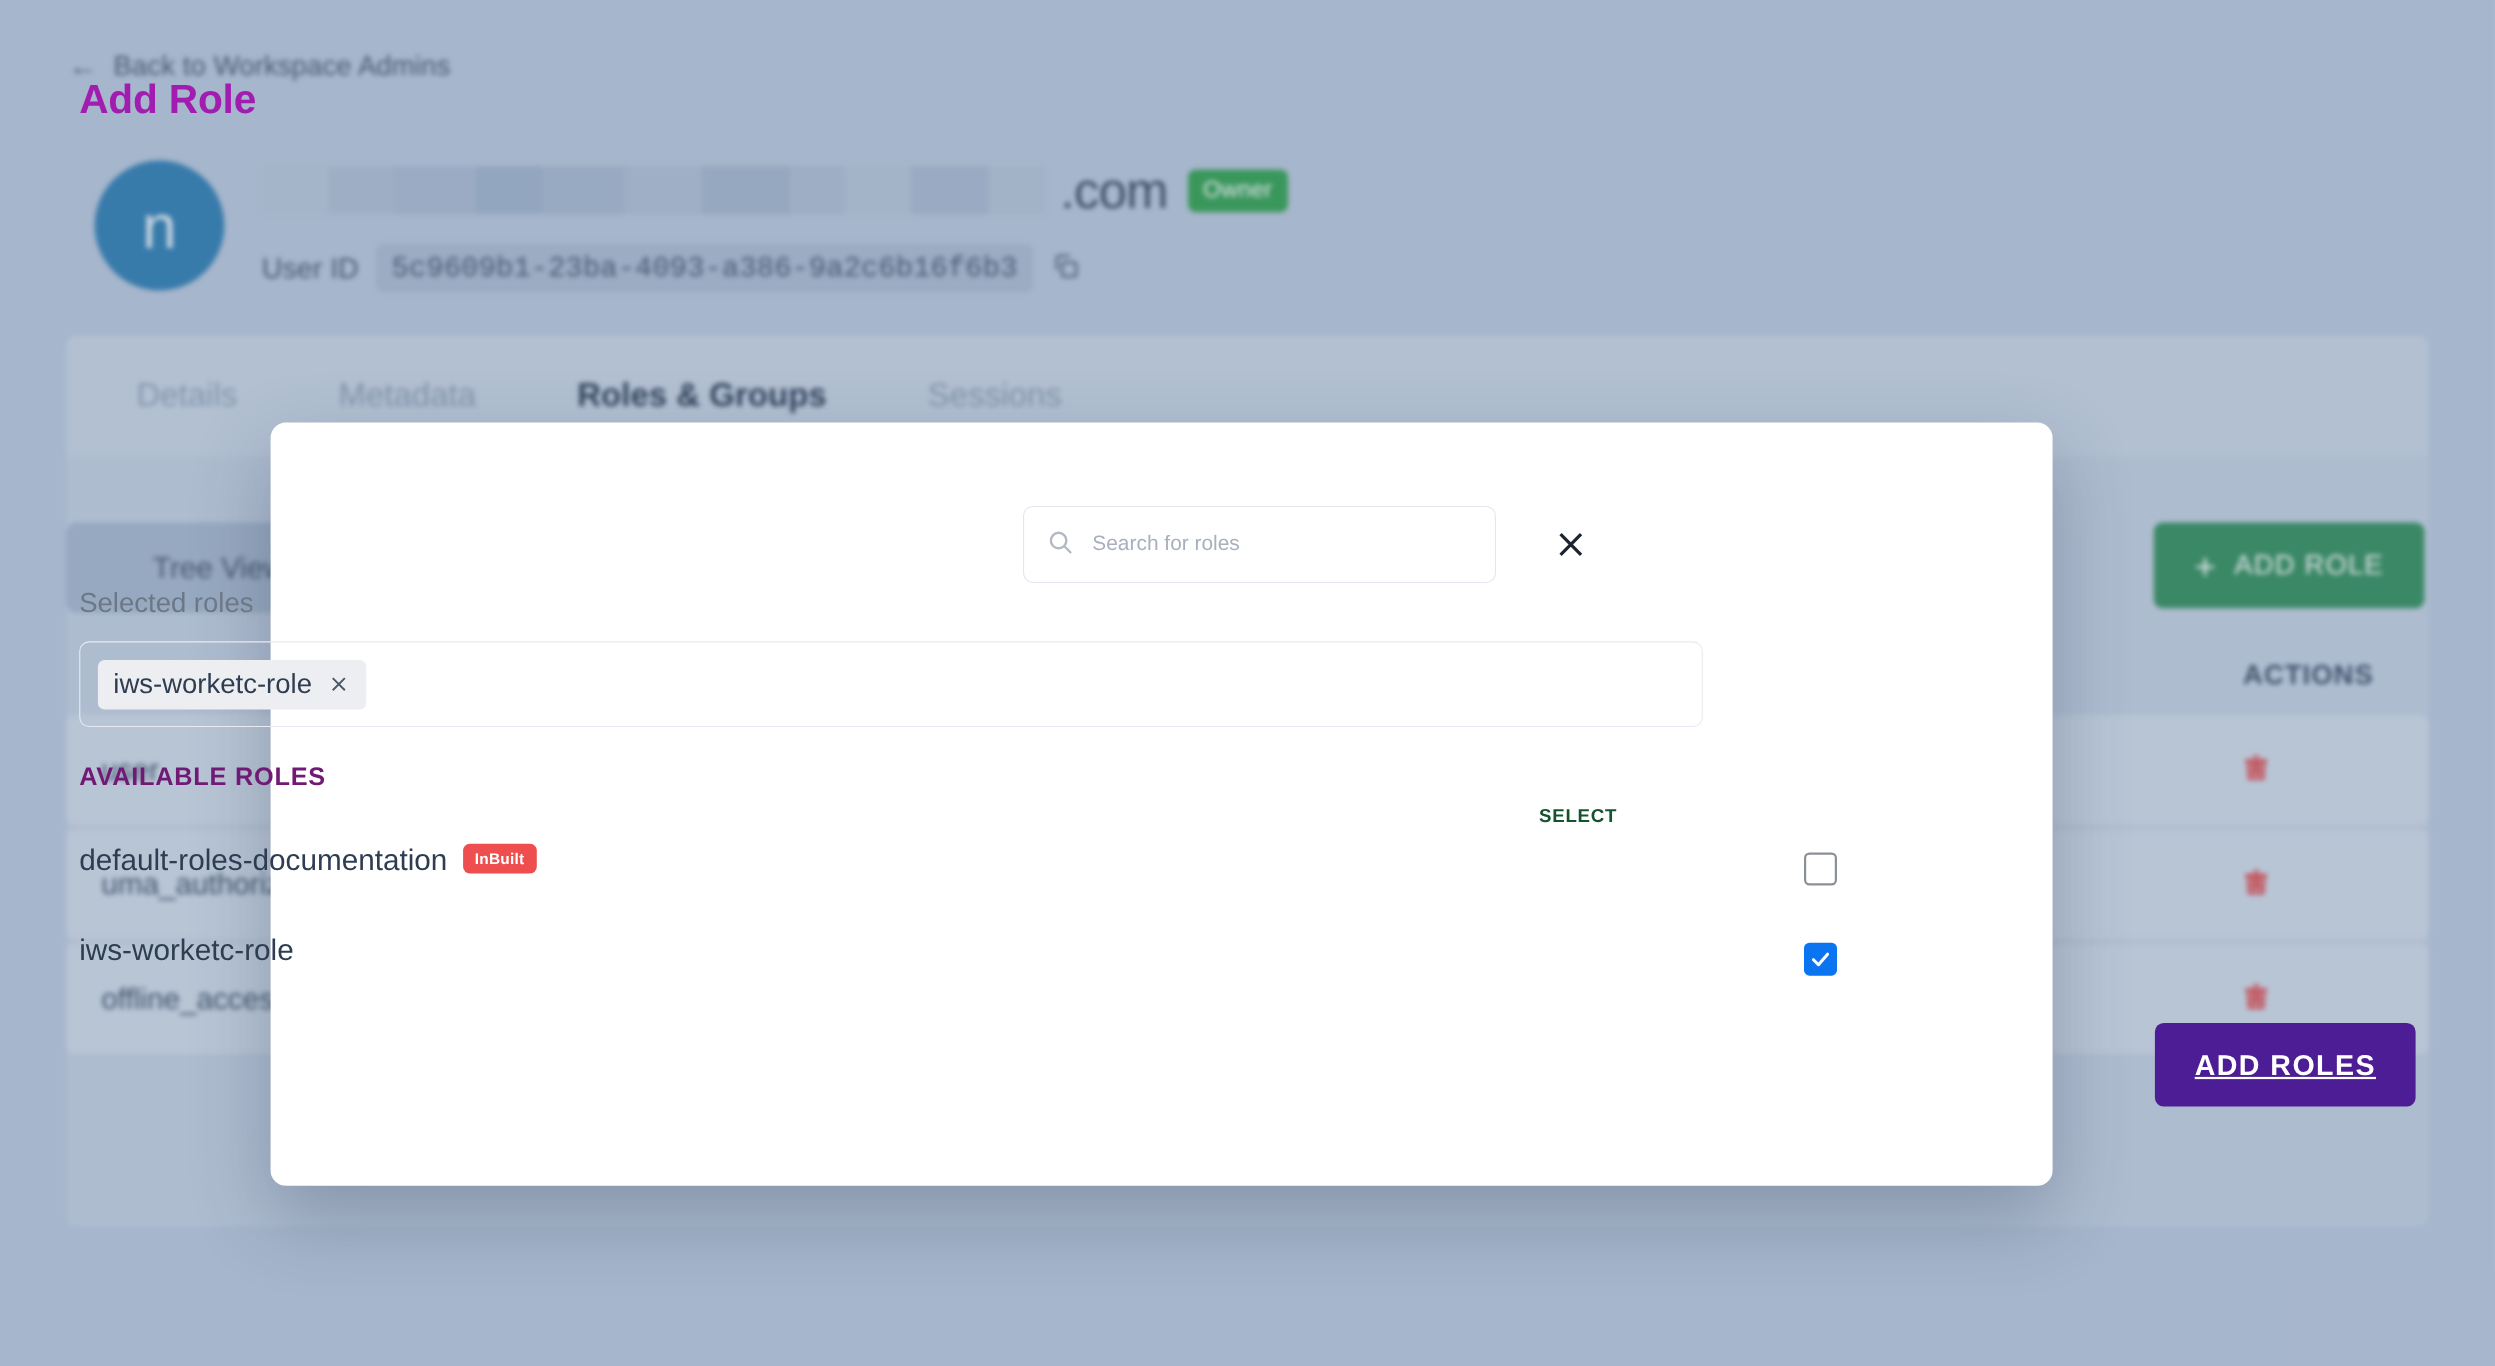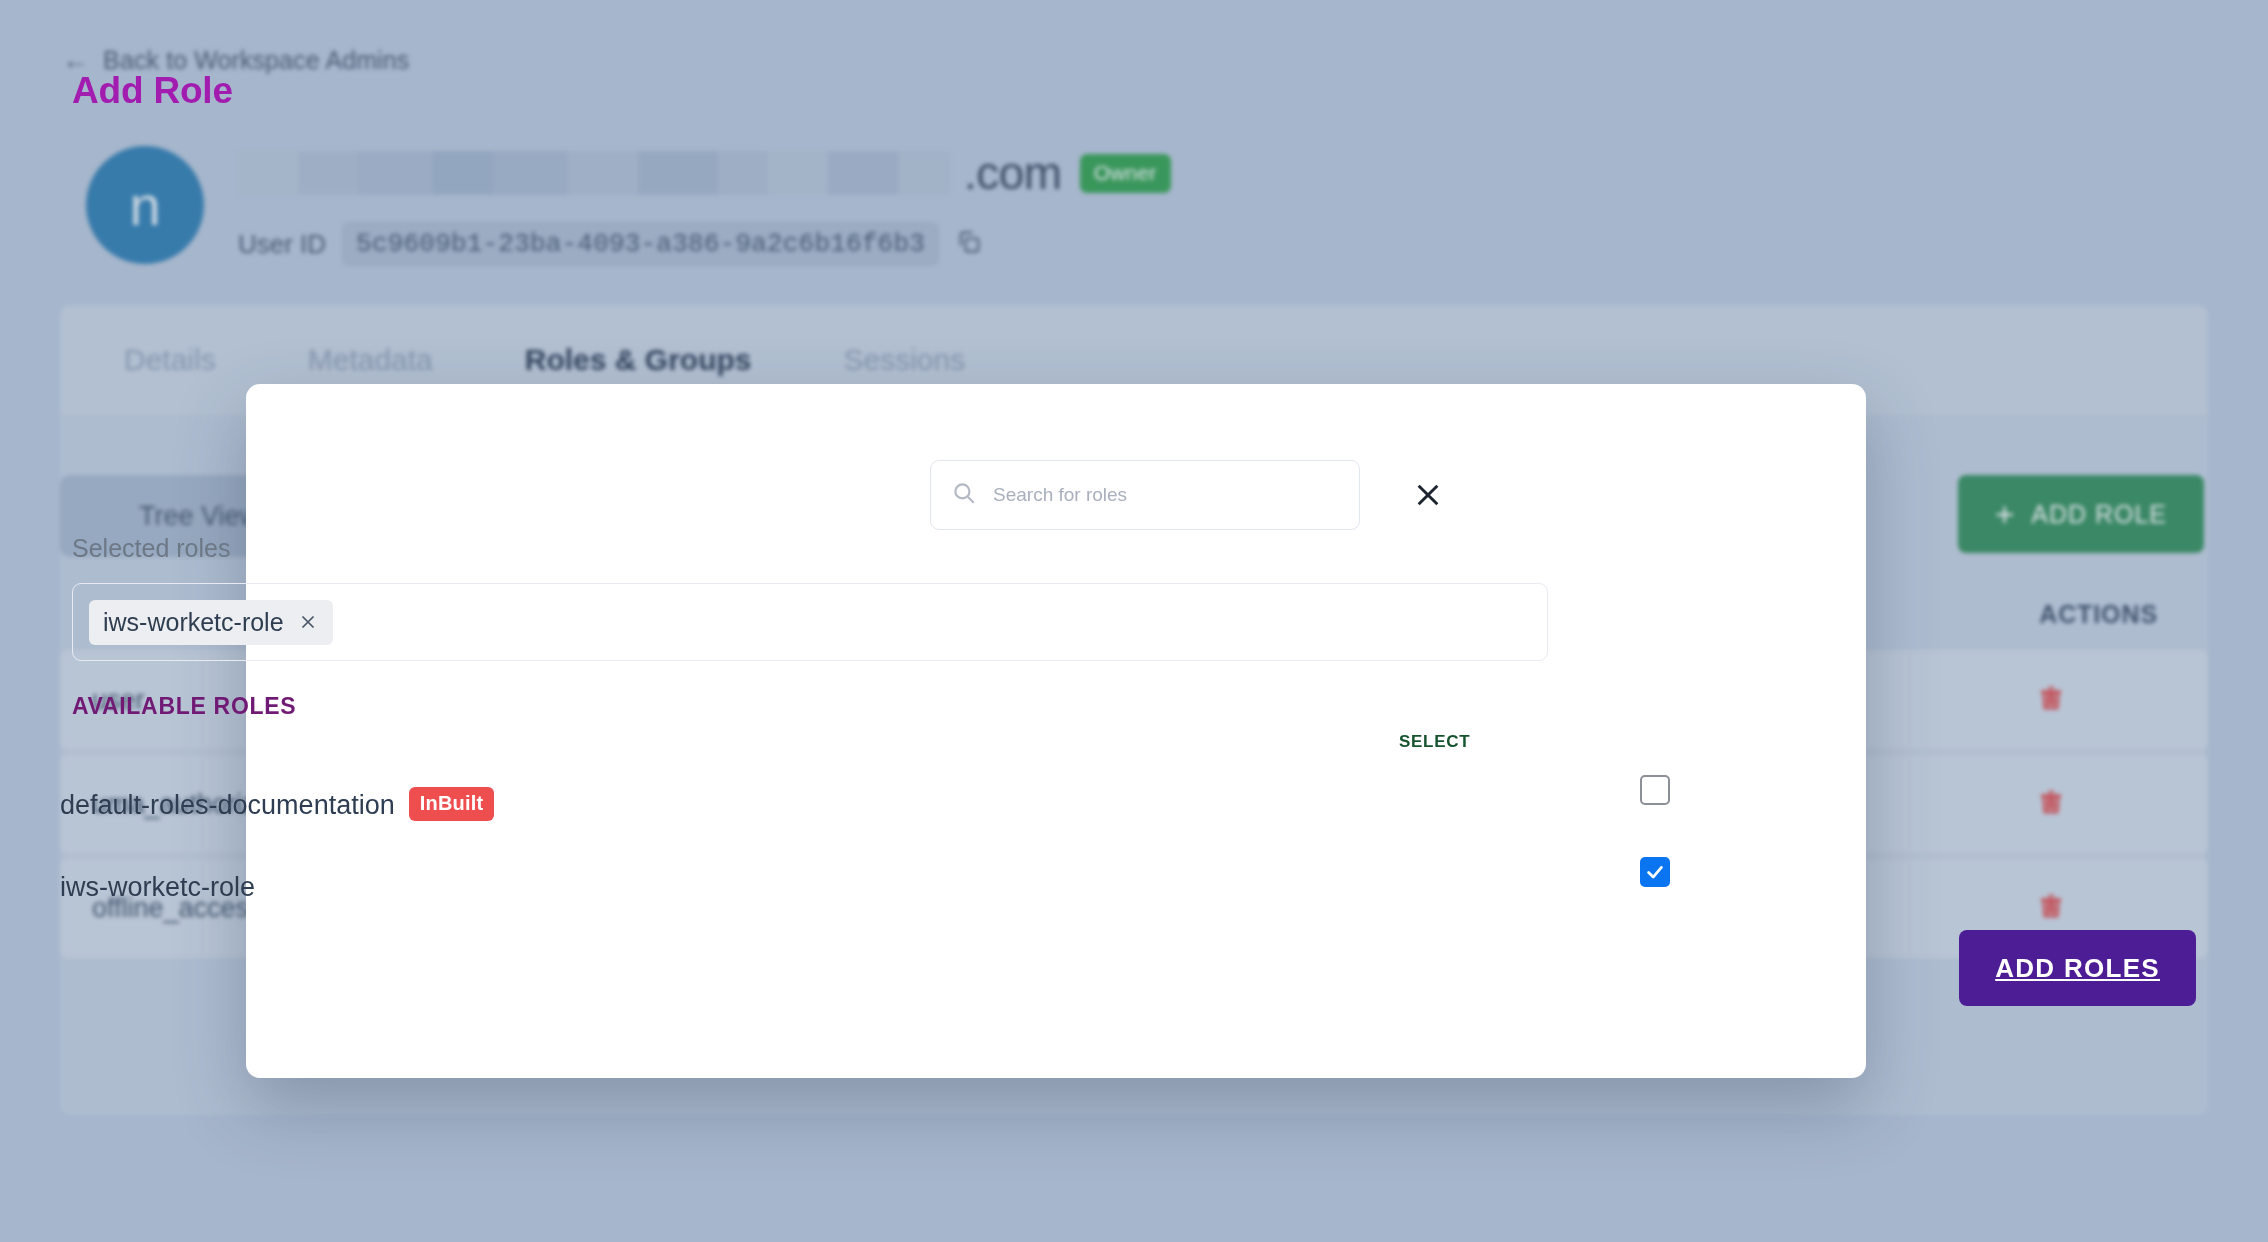--- a/index.html
+++ b/index.html
@@ -296,31 +296,31 @@
     left: 1399px;
     top: 732px;
     font-size: 17px;
     font-weight: 700;
     color: #14532d;
     letter-spacing: .7px;
   }
 
   .role-row {
     position: absolute;
-    left: 60px;
+    left: 72px;
     width: 1476px;
     height: 54px;
     display: flex;
-    align-items: flex-end;
+    align-items: flex-start;
   }
   .role-name { font-size: 27px; color: #2e3d52; }
   .inbuilt-badge {
     background: #ef4e4e;
     color: #ffffff;
-    font-size: 20px;
+    font-size: 14px;
     font-weight: 700;
     padding: 5px 11px 6px;
     border-radius: 6px;
     margin-left: 14px;
     letter-spacing: .2px;
   }
   .cb {
     position: absolute;
     left: 1640px;
     width: 30px;

